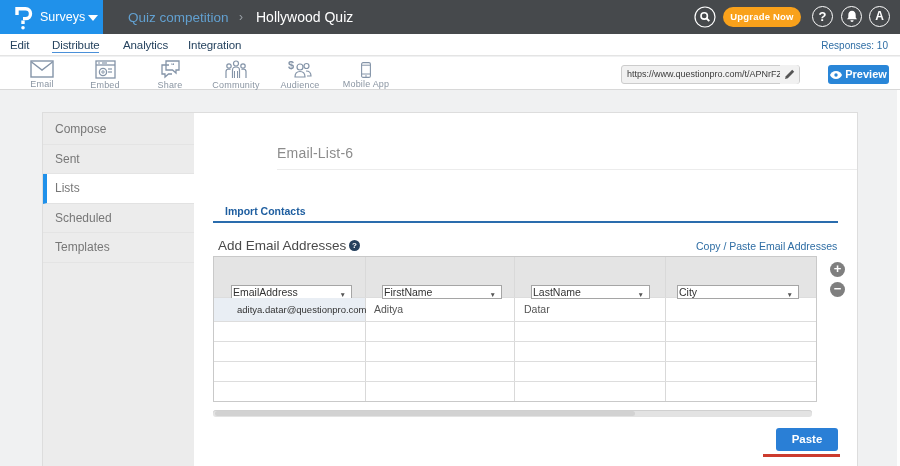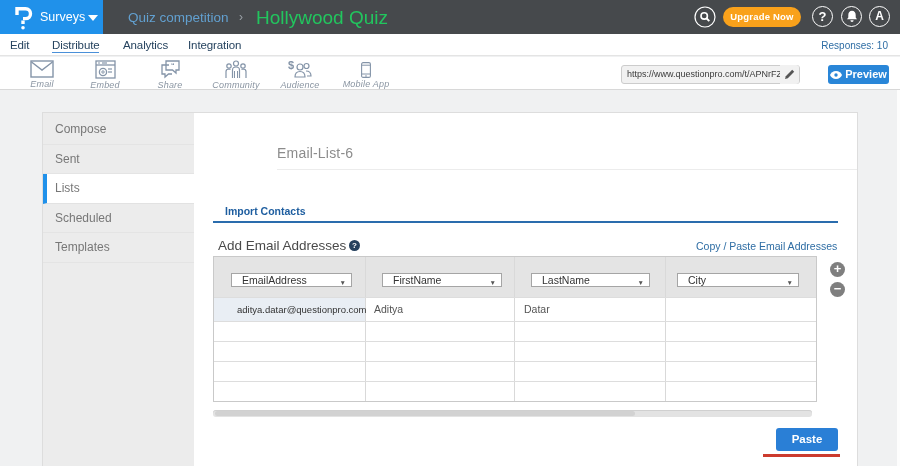--- a/index.html
+++ b/index.html
@@ -7,34 +7,34 @@
   .page { position:relative; width:900px; height:466px; font-family:"Liberation Sans", sans-serif; background:#f0f1f2; }
   .abs { position:absolute; }
 
   
   .topbar { position:absolute; left:0; top:0; width:900px; height:34px; background:#46494c; }
   .logoblk { position:absolute; left:0; top:0; width:103px; height:34px; background:#2091ea; }
   .surveys { position:absolute; left:40px; top:0; height:34px; line-height:34px; color:#fff; font-size:12.5px; }
   .caret { position:absolute; left:88px; top:15px; width:0; height:0; border-left:5px solid transparent; border-right:5px solid transparent; border-top:6px solid #fff; }
   .bc1 { position:absolute; left:128px; top:0; height:34px; line-height:35px; color:#62a0d0; font-size:13.5px; }
   .bcsep { position:absolute; left:239px; top:0; height:34px; line-height:35px; color:#9aa0a6; font-size:12px; }
-  .bc2 { position:absolute; left:256px; top:0; height:34px; line-height:35px; color:#22c55e; font-size:19px; }
+  .bc2 { position:absolute; left:256px; top:0; height:34px; line-height:35px; color:#ffffff; font-size:14px; }
   .circ { position:absolute; top:6px; width:21px; height:21px; border:1.3px solid #fff; border-radius:50%; color:#fff; text-align:center; }
   .upgrade { position:absolute; left:723px; top:7px; width:78px; height:20px; background:#f9a11b; border-radius:10px; color:#fff; font-size:9.5px; font-weight:bold; text-align:center; line-height:20px; letter-spacing:0.2px; }
 
   
   .navrow { position:absolute; left:0; top:34px; width:900px; height:22px; background:#fff; border-bottom:1px solid #e4e4e4; }
   .navitem { position:absolute; top:0; height:22px; line-height:23px; font-size:11.5px; color:#26435f; letter-spacing:-0.1px; }
   .responses { position:absolute; right:12px; top:0; height:22px; line-height:23px; font-size:10px; color:#2e6da4; }
 
   
   .toolbar { position:absolute; left:0; top:57px; width:900px; height:33px; background:#fff; border-bottom:1px solid #d8d8d8; }
   .tool { position:absolute; top:1px; width:64px; text-align:center; color:#8a95a2; }
   .tool svg { display:block; margin:2px auto 0; }
-  .tool .lbl { font-size:9px; display:block; margin-top:1px; letter-spacing:0.2px;font-style:italic; }
+  .tool .lbl { font-size:9px; display:block; margin-top:1px; letter-spacing:0.2px; }
   .urlbox { position:absolute; left:621px; top:8px; width:179px; height:19px; background:#f1f1f1; border:1px solid #ccc; border-radius:3px; font-size:9px; color:#3b3b3b; line-height:17px; padding-left:5px; white-space:nowrap; overflow:hidden; }
   .pencilbox { position:absolute; left:780px; top:8px; width:19px; height:19px; background:#f1f1f1; border-radius:0 3px 3px 0; text-align:center; }
   .preview { position:absolute; left:828px; top:8px; width:61px; height:19px; background:#2986d8; border-radius:3px; color:#fff; font-size:11px; font-weight:bold; text-align:center; line-height:19px; }
 
   
   .main { position:absolute; left:0; top:90px; width:900px; height:376px; background:#f0f1f2; }
   .rightstrip { position:absolute; left:897px; top:90px; width:3px; height:376px; background:#fdfdfd; }
   .card { position:absolute; left:42px; top:112px; width:816px; height:354px; background:#fff; border:1px solid #ddd; border-bottom:none; }
   .sidebar { position:absolute; left:0; top:0; width:151px; height:353px; background:#ececec; }
   .sbitem { position:relative; height:29.5px; line-height:29.5px; padding-left:12px; font-size:12px; color:#777; border-bottom:1px solid #e4e4e4; margin-top:0; }
@@ -50,21 +50,21 @@
 
   .addemail { position:absolute; left:218px; top:238px; font-size:13.5px; color:#4a4a4a; letter-spacing:0; }
   .qbadge { position:absolute; left:349px; top:240px; width:11px; height:11px; border-radius:50%; background:#26415e; color:#fff; font-size:8px; font-weight:bold; text-align:center; line-height:11px; }
   .copypaste { position:absolute; left:696px; top:240px; font-size:10.5px; color:#2e6da4; }
 
   
   .tbl { position:absolute; left:213px; top:256px; width:604px; height:146px; border:1px solid #c9c9c9; background:#fff; }
   .thead { position:absolute; left:0; top:0; width:602px; height:40px; background:#e4e4e4; }
   .vline { position:absolute; top:0; width:1px; height:144px; background:#d9d9d9; }
   .hline { position:absolute; left:0; width:602px; height:1px; background:#ddd; }
-  .sel { position:absolute; top:16px; height:14px; background:#fff; border:1px solid #a5a5a5; font-size:10.5px; color:#333; line-height:12px; padding-left:10px; }
+  .sel { position:absolute; top:28px; height:14px; background:#fff; border:1px solid #a5a5a5; font-size:10.5px; color:#333; line-height:12px; padding-left:1px; }
   .sel .car { position:absolute; right:5px; top:2.5px; font-size:6.5px; color:#555; }
   .cell1 { position:absolute; left:0; top:41px; width:151px; height:23px; background:#e9eef4; font-size:9.5px; color:#333; line-height:23px; padding-left:23px; }
   .cellt { position:absolute; top:41px; height:23px; font-size:10.5px; color:#555; line-height:23px; }
 
   .pm { position:absolute; left:830px; width:15px; height:15px; border-radius:50%; background:#7f7f7f; color:#fff; text-align:center; font-size:13px; line-height:14px; font-weight:bold; }
 
   .scroll { position:absolute; left:213px; top:410px; width:599px; height:7px; background:#e3e3e3; border-radius:3px; box-shadow:inset 0 1px 0 #d0d0d0; }
   .scrollthumb { position:absolute; left:2px; top:1px; width:420px; height:5px; background:#d2d2d2; border-radius:3px; }
 
   .upload { position:absolute; left:776px; top:428px; width:62px; height:23px; background:#2a7fd6; border-radius:3px; color:#fff; font-size:11.5px; font-weight:bold; text-align:center; line-height:23px; }

